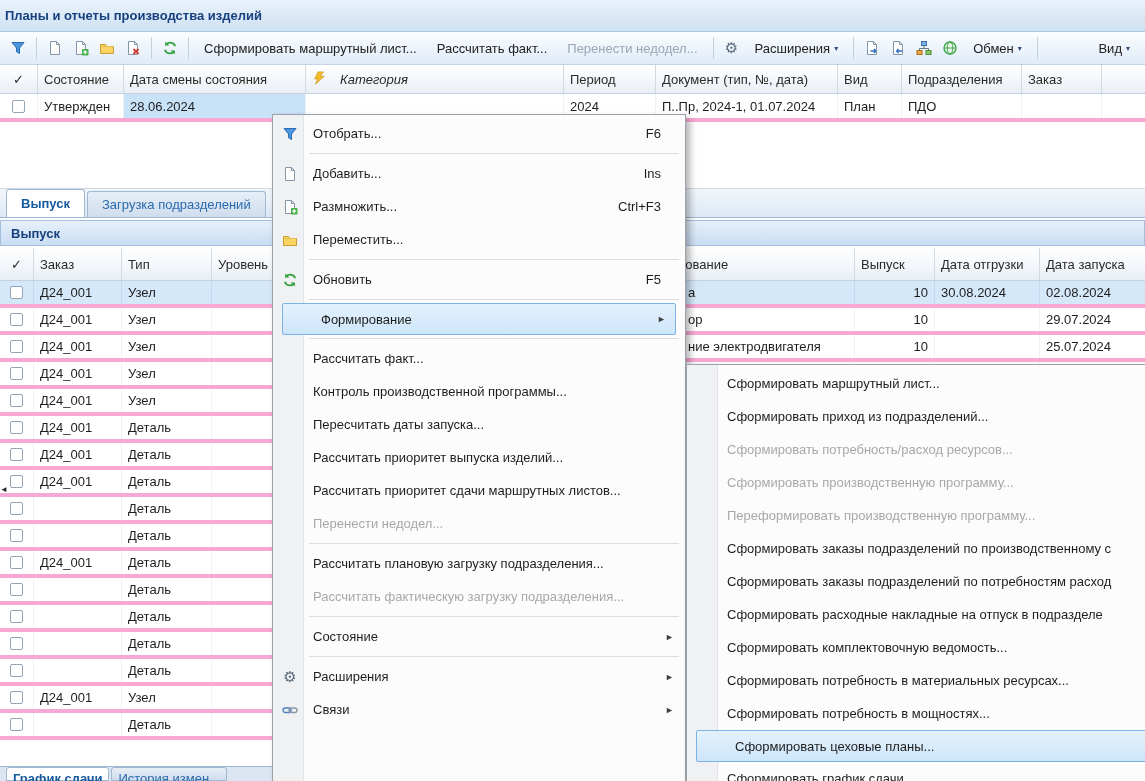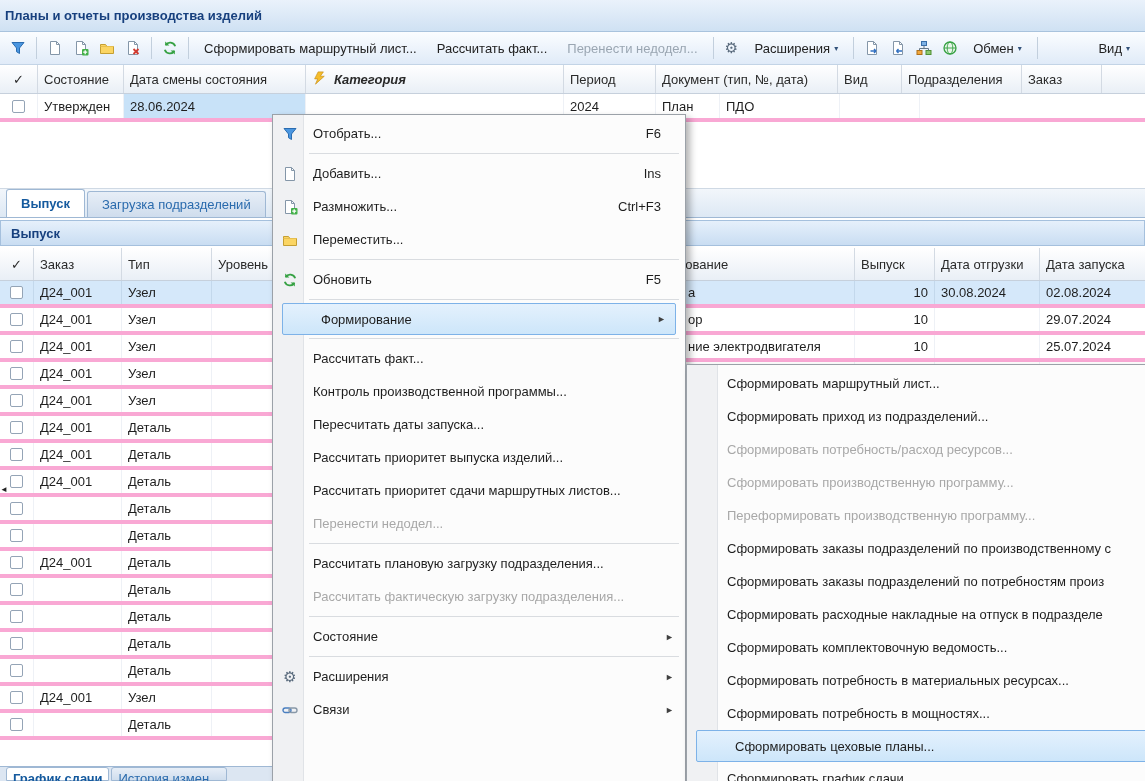--- a/index.html
+++ b/index.html
@@ -23,21 +23,21 @@
   
   .gc{display:flex;align-items:center;padding:0 6px;white-space:nowrap;overflow:hidden;flex:none}
   .ctr{justify-content:center}
   .num{justify-content:flex-end}
   .ghead{display:flex;background:linear-gradient(#ffffff,#e9eff6);border-bottom:1px solid #c6d0dc}
   .ghead .gc{border-right:1px solid #d3dae3;color:#2a2a2a}
   .grow{display:flex;border-bottom:4px solid #f9a8d4;background:#fff}
   .grow .gc{border-right:1px solid #eef1f6}
   .chk{color:#4a5a6a}
   .cb{width:13px;height:13px;border:1px solid #94a4b6;background:#fff;border-radius:2px}
-  .cat{font-weight:bold;font-style:italic;gap:8px}
+  .cat{font-weight:normal;font-style:italic;gap:14px}
   .cellsel{background:#c8e2f8}
   .grow.sel{background:#d5e8fa}
   .grow.sel .gc{border-right-color:#c3d8ec}
 
   .top-grid{position:absolute;left:0;top:65px;width:1145px;height:124px;background:#fff;border-bottom:1px solid #cfd9e4}
   .top-grid .ghead{height:29px}
   .top-grid .grow{height:28px}
   .t0{width:38px}.t1{width:86px}.t2{width:182px}.t3{width:258px}.t4{width:92px}.t5{width:182px}.t6{width:64px}.t7{width:120px}.t8{width:80px}.t9{flex:1;border-right:none !important}
 
   
@@ -238,20 +238,21 @@
       <div class="gc t9"></div>
     </div>
     <div class="grow">
       <div class="gc t0 ctr">
           <span class="cb"></span>
         </div>
       <div class="gc t1">Утвержден</div>
       <div class="gc t2 cellsel">28.06.2024</div>
       <div class="gc t3"></div>
       <div class="gc t4">2024</div>
+      <div class="gc t5">П..Пр, 2024-1, 01.07.2024</div>
       <div class="gc t6">План</div>
       <div class="gc t7">ПДО</div>
       <div class="gc t8"></div>
       <div class="gc t9"></div>
     </div>
   </div>
 
   <div class="tabsbar">
     <div class="tab active">Выпуск</div>
     <div class="tab">Загрузка подразделений</div>
@@ -615,21 +616,21 @@
     <div class="mi dis">
         <span class="ico"></span>
         <span class="lbl">Переформировать производственную программу...</span>
       </div>
     <div class="mi">
         <span class="ico"></span>
         <span class="lbl">Сформировать заказы подразделений по производственному с</span>
       </div>
     <div class="mi">
         <span class="ico"></span>
-        <span class="lbl">Сформировать заказы подразделений по потребностям произ</span>
+        <span class="lbl">Сформировать заказы подразделений по потребностям расход</span>
       </div>
     <div class="mi">
         <span class="ico"></span>
         <span class="lbl">Сформировать расходные накладные на отпуск в подразделе</span>
       </div>
     <div class="mi">
         <span class="ico"></span>
         <span class="lbl">Сформировать комплектовочную ведомость...</span>
       </div>
     <div class="mi">

